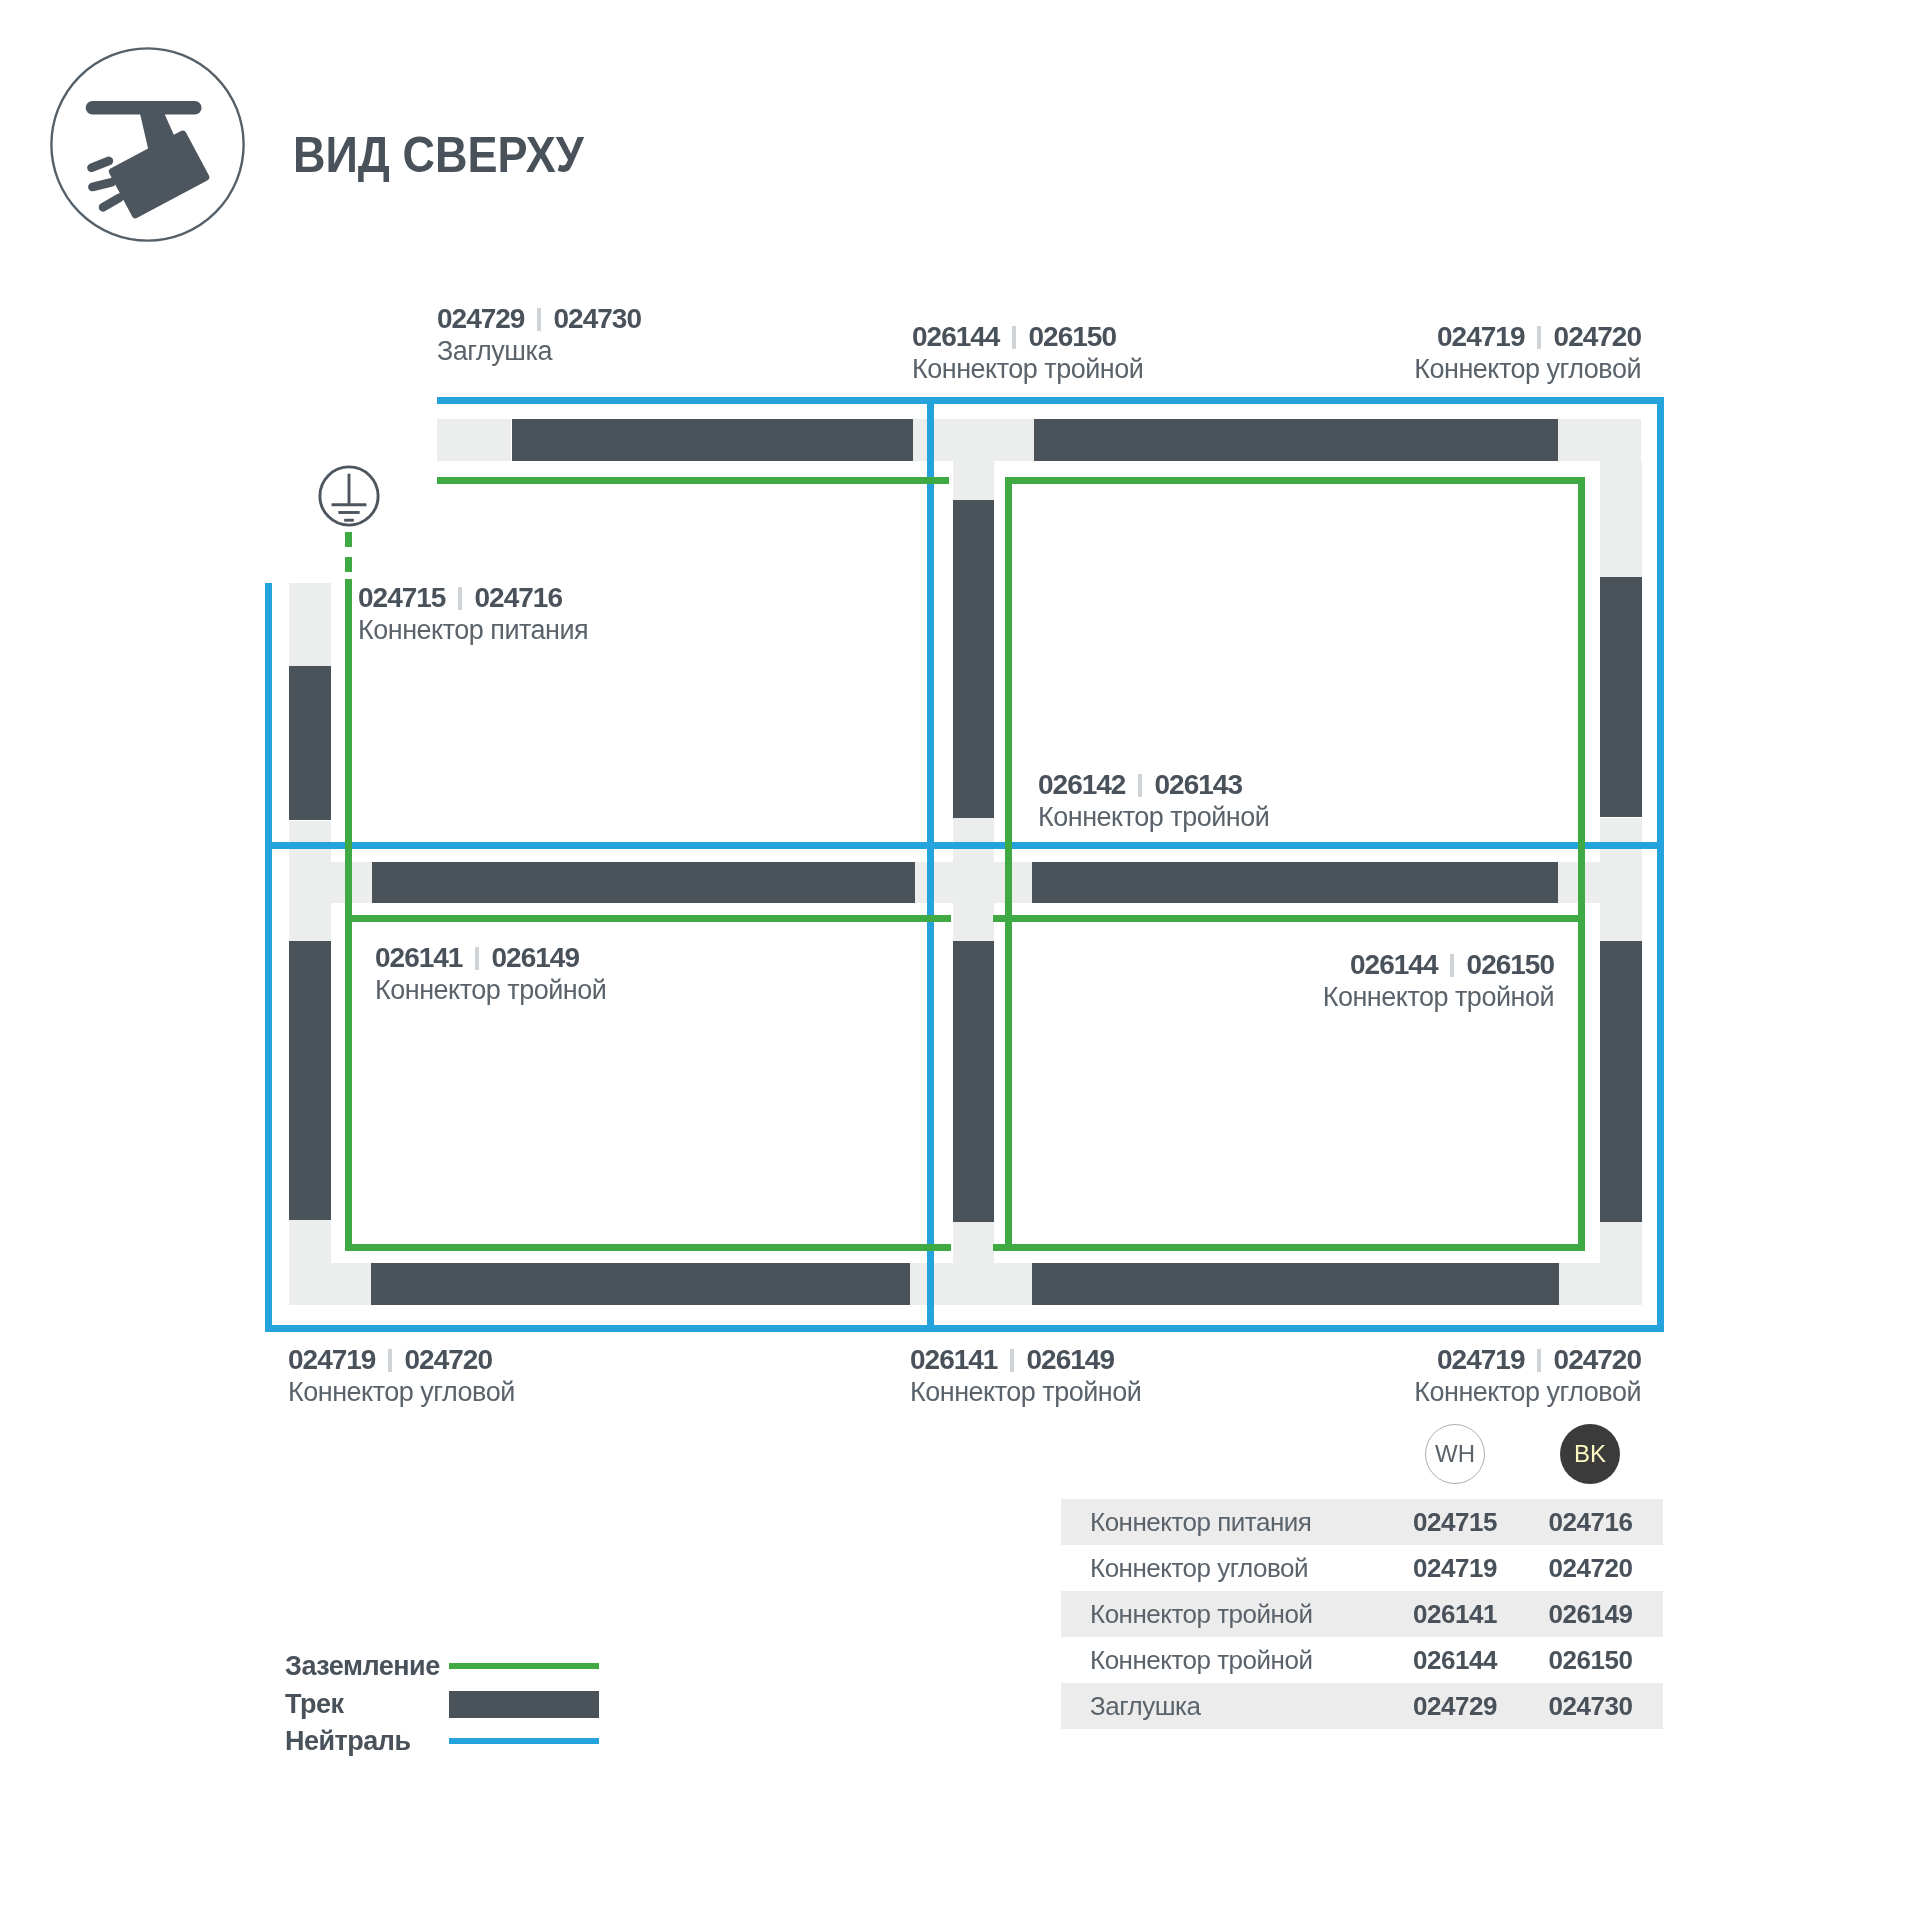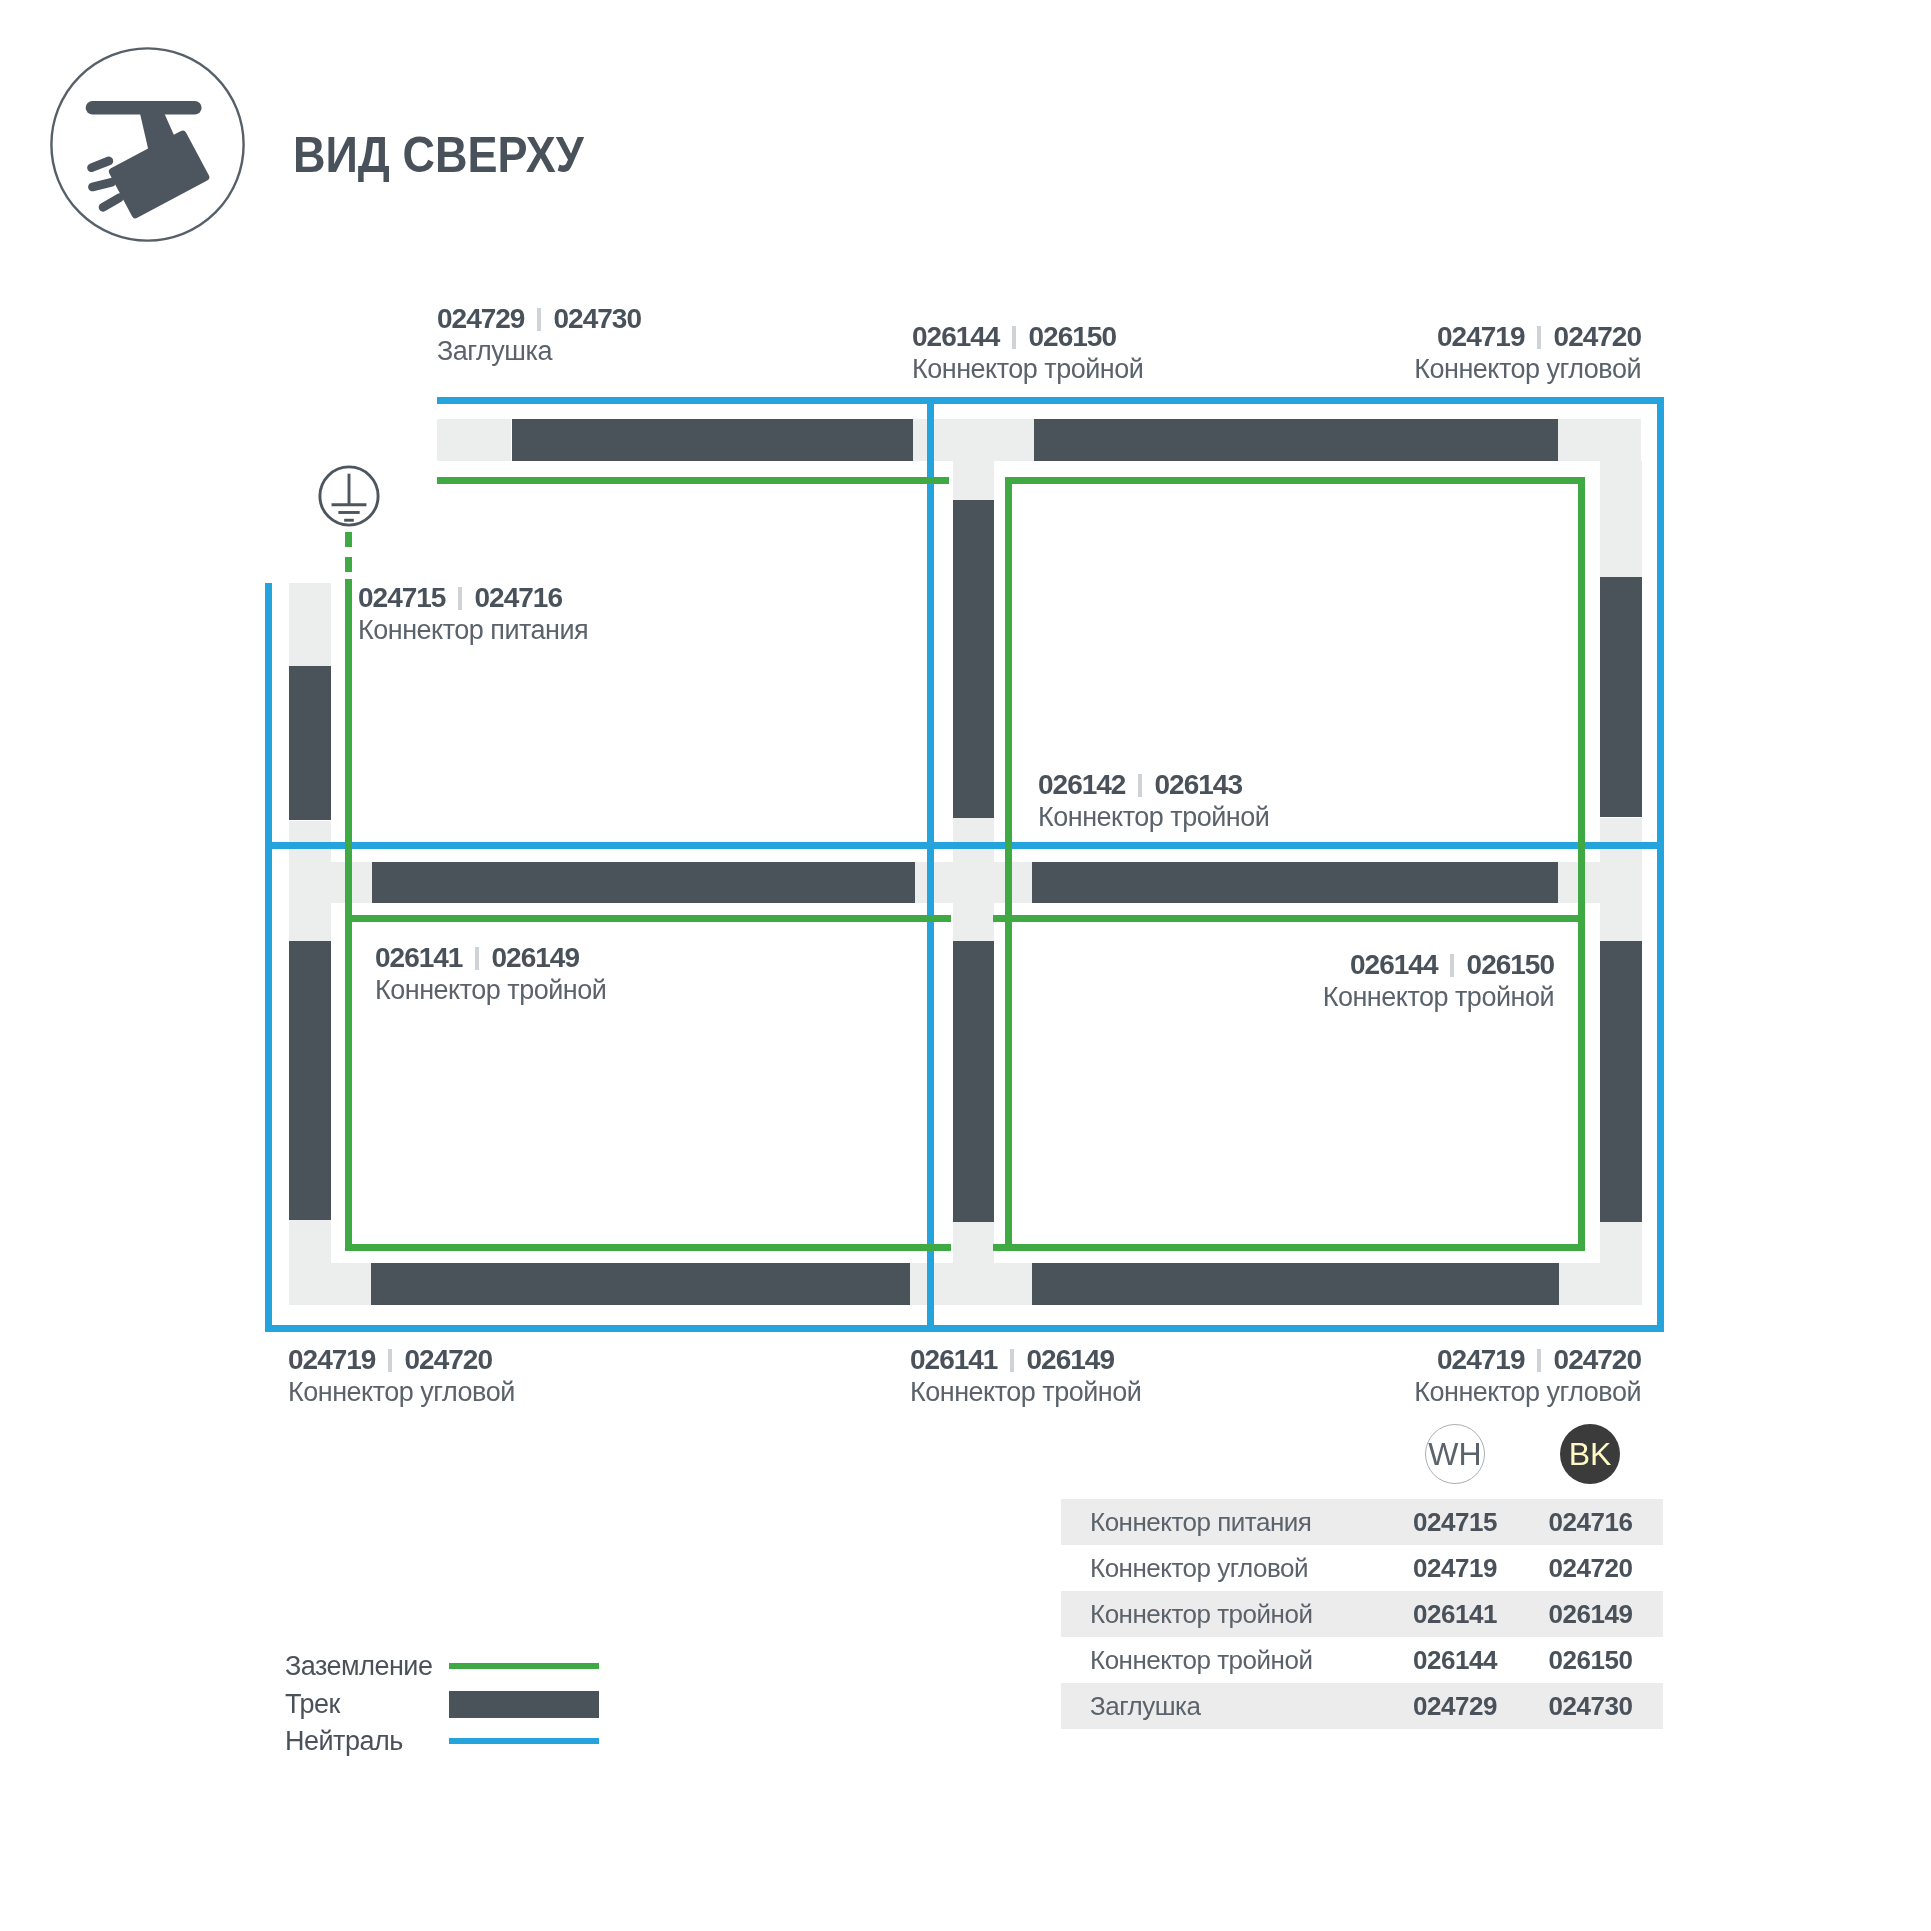--- a/index.html
+++ b/index.html
@@ -33,35 +33,35 @@
 
   
   .dlabel{position:absolute;white-space:nowrap}
   .dlabel .codes{font-size:28px;font-weight:700;color:var(--text-dark);letter-spacing:-1px;line-height:30px}
   .dlabel .sep{display:inline-block;width:3.9px;height:23px;background:#cfd3d5;margin:0 12.6px;vertical-align:-2.9px}
   .dlabel .lname{font-size:27px;color:var(--text-medium);letter-spacing:-0.5px;line-height:33px;margin-top:1px}
   .dlabel.right{text-align:right}
 
   
   .badge{position:absolute;width:60px;height:60px;border-radius:50%;display:flex;
-    align-items:center;justify-content:center;font-size:32px;letter-spacing:0}
+    align-items:center;justify-content:center;font-size:24px;letter-spacing:0}
   .badge.wh{left:1425px;top:1424px;background:#fff;border:1.9px solid #aab0b4;color:var(--text-medium)}
   .badge.bk{left:1560px;top:1424px;background:var(--badge-black);color:#fef9c3}
 
   
   .ptable{position:absolute;left:1061px;top:1499px;width:602px}
   .trow{display:flex;align-items:center;height:46px}
   .trow:nth-child(odd){background:var(--row-shade)}
   .tname{flex:1;padding-left:29px;font-size:26px;color:var(--text-medium);letter-spacing:-0.5px}
   .twh{width:126px;text-align:center;font-weight:700;font-size:26px;color:var(--text-dark);letter-spacing:-0.5px}
   .tbk{width:145px;text-align:center;font-weight:700;font-size:26px;color:var(--text-dark);letter-spacing:-0.5px}
 
   
   .lrow{position:absolute;left:285px;width:319px;height:38px;display:flex;align-items:center}
-  .ltext{font-weight:400;font-size:27px;color:var(--text-dark);letter-spacing:-0.5px}
+  .ltext{font-weight:700;font-size:27px;color:var(--text-dark);letter-spacing:-0.5px}
   .lswatch{position:absolute;left:164px;width:150px}
   .lswatch.gline{height:6.8px;background:var(--ground)}
   .lswatch.tbar{height:27px;background:var(--track)}
   .lswatch.nline{height:6.8px;background:var(--neutral)}
 </style>
 </head>
 <body>
 
 <div class="canvas">
 

